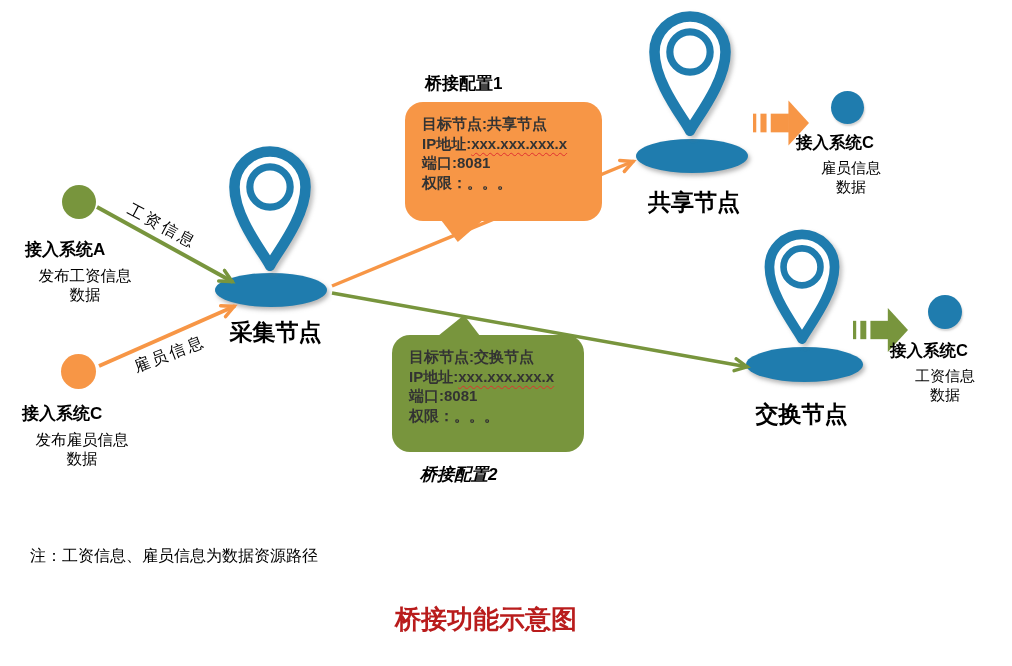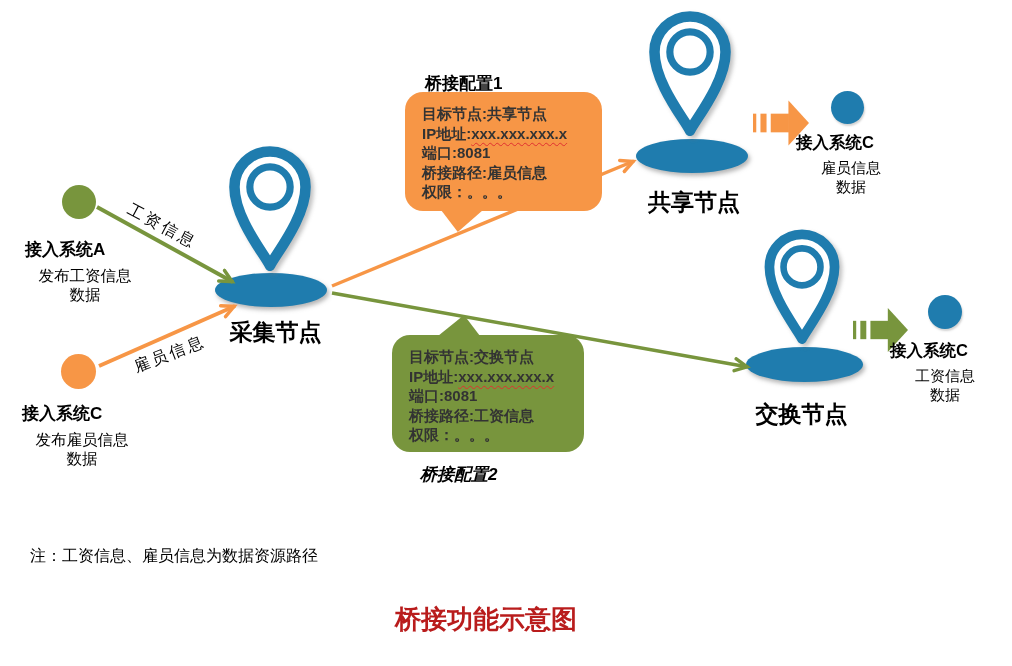--- a/index.html
+++ b/index.html
@@ -112,36 +112,34 @@
   </svg>
   <svg class="abs" style="left:853px; top:306px;" width="55" height="48" viewBox="0 0 60 50">
     <g fill="#78953D">
       <rect x="0" y="15" width="3.5" height="20"></rect>
       <rect x="8" y="15" width="6.5" height="20"></rect>
       <rect x="19" y="15" width="19.5" height="20"></rect>
       <polygon points="38,1 60,25 38,49"></polygon>
     </g>
   </svg>
 
-  <div class="callout orange" style="left:405px; top:92px; width:197px; height:119px;">
+  <div class="callout orange" style="left:405px; top:102px; width:197px; height:119px;">
     <div class="tail"></div>
     <div>目标节点:共享节点</div>
     <div><span>IP地址:</span><span class="wavy">xxx.xxx.xxx.x</span></div>
     <div>端口:8081</div>
-    <div>桥接路径:雇员信息</div>
     <div>权限：。。。</div>
   </div>
   <div class="callout-title" style="left:425px; top:72px; width:140px;">桥接配置1</div>
 
   <div class="callout green" style="left:392px; top:335px; width:192px; height:117px;">
     <div class="tail"></div>
     <div>目标节点:交换节点</div>
     <div><span>IP地址:</span><span class="wavy">xxx.xxx.xxx.x</span></div>
     <div>端口:8081</div>
-    <div>桥接路径:工资信息</div>
     <div>权限：。。。</div>
   </div>
   <div class="callout-title" style="left:420px; top:463px; width:140px;font-style:italic;">桥接配置2</div>
 
   <div class="edge-label" style="left:124px; top:216px; transform: rotate(28deg);">工资信息</div>
   <div class="edge-label" style="left:132px; top:344px; transform: rotate(-21deg);">雇员信息</div>
 
   <div class="node-label" style="left:218px; top:317px; width:115px;">采集节点</div>
   <div class="node-label" style="left:638px; top:187px; width:112px;">共享节点</div>
   <div class="node-label" style="left:744px; top:399px; width:115px;">交换节点</div>

